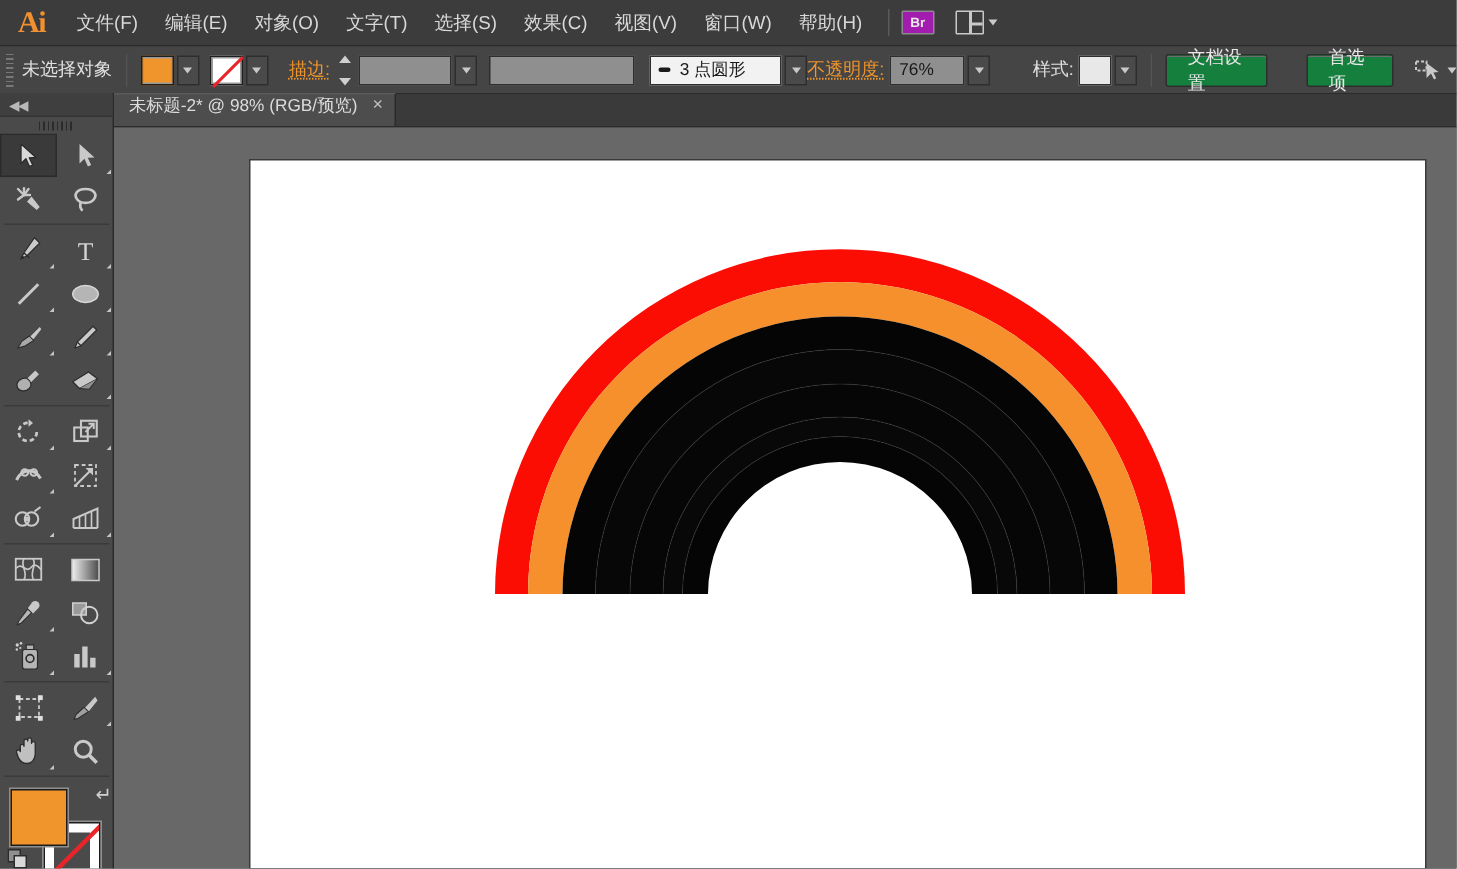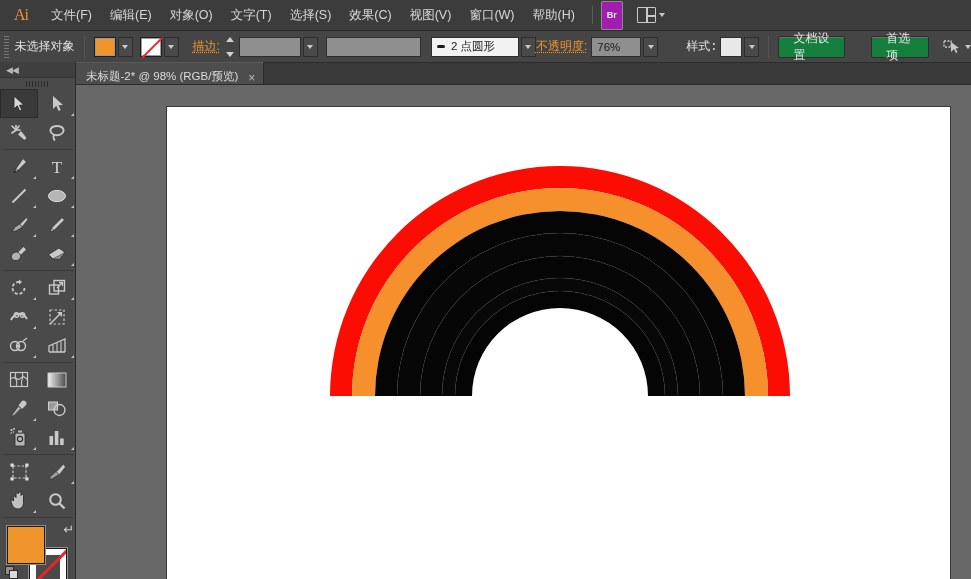--- a/index.html
+++ b/index.html
@@ -13,30 +13,30 @@
   .app{ position:relative; width:971px; height:579px; }
 
   
   .menubar{
     position:absolute; left:0; top:0; width:971px; height:31px;
     background:#3c3c3c; display:flex; align-items:center;
     border-bottom:1px solid #2b2b2b;
   }
   .ai-logo{
     width:42px; height:31px; display:flex; align-items:center; justify-content:center;
-    color:#f09030; font-size:16px; font-weight:normal; letter-spacing:-1px;
+    color:#f09030; font-size:20px; font-weight:bold; letter-spacing:-1px;
     font-family:"Liberation Serif","DejaVu Serif",serif;
   }
   .menu-item{
     padding:0 9px; height:31px; line-height:31px; font-size:12.5px; color:#d8d8d8;
     white-space:nowrap; cursor:default;
   }
   .menu-sep{ width:1px; height:18px; background:#5a5a5a; margin:0 8px; }
   .br-btn{
-    width:22px; height:29px; background:#a21caf; border:1px solid #8a8a8a;
+    width:22px; height:16px; background:#a21caf; border:1px solid #8a8a8a;
     display:flex; align-items:center; justify-content:center;
     font-size:9px; color:#e8e8e8; font-weight:bold; border-radius:1px;
   }
   .arrange-btn{ display:flex; align-items:center; gap:3px; margin-left:14px; }
   .arrange-grid{
     width:19px; height:16px; border:1.6px solid #c9c9c9; position:relative; border-radius:1px;
   }
   .arrange-grid:before{
     content:""; position:absolute; left:50%; top:0; bottom:0; width:1.6px; background:#c9c9c9;
   }
@@ -52,21 +52,21 @@
   
   .controlbar{
     position:absolute; left:0; top:31px; width:971px; height:32px;
     background:#454545; border-bottom:1px solid #2b2b2b;
     display:flex; align-items:center; padding-left:4px;
   }
   .grip{
     width:6px; height:22px; margin-right:6px;
     background-image:repeating-linear-gradient(to bottom,#787878 0 1px,transparent 1px 3px);
   }
-  .ctl-label{ font-size:12px; color:#e0e0e0; white-space:nowrap;font-family:Liberation Mono, monospace; }
+  .ctl-label{ font-size:12px; color:#e0e0e0; white-space:nowrap; }
   .ctl-sep{ width:1px; height:22px; background:#343434; border-right:1px solid #555; margin:0 9px; }
   .swatch-box{
     width:22px;height:20px;border:1px solid #1e1e1e;background:#f0942c;
     box-shadow:inset 0 0 0 1px #9a9a9a;
   }
   .swatch-none{
     width:22px;height:20px;border:1px solid #1e1e1e;background:#ffffff;position:relative;
     box-shadow:inset 0 0 0 1px #9a9a9a;
   }
   .swatch-none:after{
@@ -106,21 +106,21 @@
   }
 
   
   .tabbar{
     position:absolute; left:0; top:63px; width:971px; height:22px;
     background:#3a3a3a; display:flex; align-items:flex-end;
     border-bottom:1px solid #2b2b2b;
   }
   .tabbar .left-pad{ width:76px; height:22px; background:#3f3f3f; border-right:1px solid #2b2b2b;}
   .doc-tab{
-    height:22px; background:#4d4d4d; display:flex; align-items:flex-end;
+    height:22px; background:#4d4d4d; display:flex; align-items:flex-start;
     padding:0 8px 0 10px; gap:10px; font-size:11.5px; color:#dcdcdc;
     border-right:1px solid #2b2b2b; border-top:1px solid #5a5a5a;
   }
   .tab-close{ font-size:12px; color:#bdbdbd; line-height:1; }
 
   
   .toolpanel{
     position:absolute; left:0; top:63px; width:76px; height:516px;
     background:#4a4a4a; border-right:1px solid #2b2b2b;
   }
@@ -236,21 +236,21 @@
       <div class="mini-drop">
         <span class="caret sm"></span>
       </div>
     </div>
 
     <div class="field" style="width:120px;margin-left:8px"></div>
 
     <div class="combo" style="margin-left:10px">
       <div class="field white" style="width:88px">
         <span class="brush-sample"></span>
-        <span>2 点圆形</span>
+        <span>3 点圆形</span>
       </div>
       <div class="mini-drop">
         <span class="caret sm"></span>
       </div>
     </div>
 
     <div class="underline-lbl" style="margin-left:0">不透明度:</div>
     <div class="combo" style="margin-left:4px">
       <div class="field" style="width:50px">76%</div>
       <div class="mini-drop">

